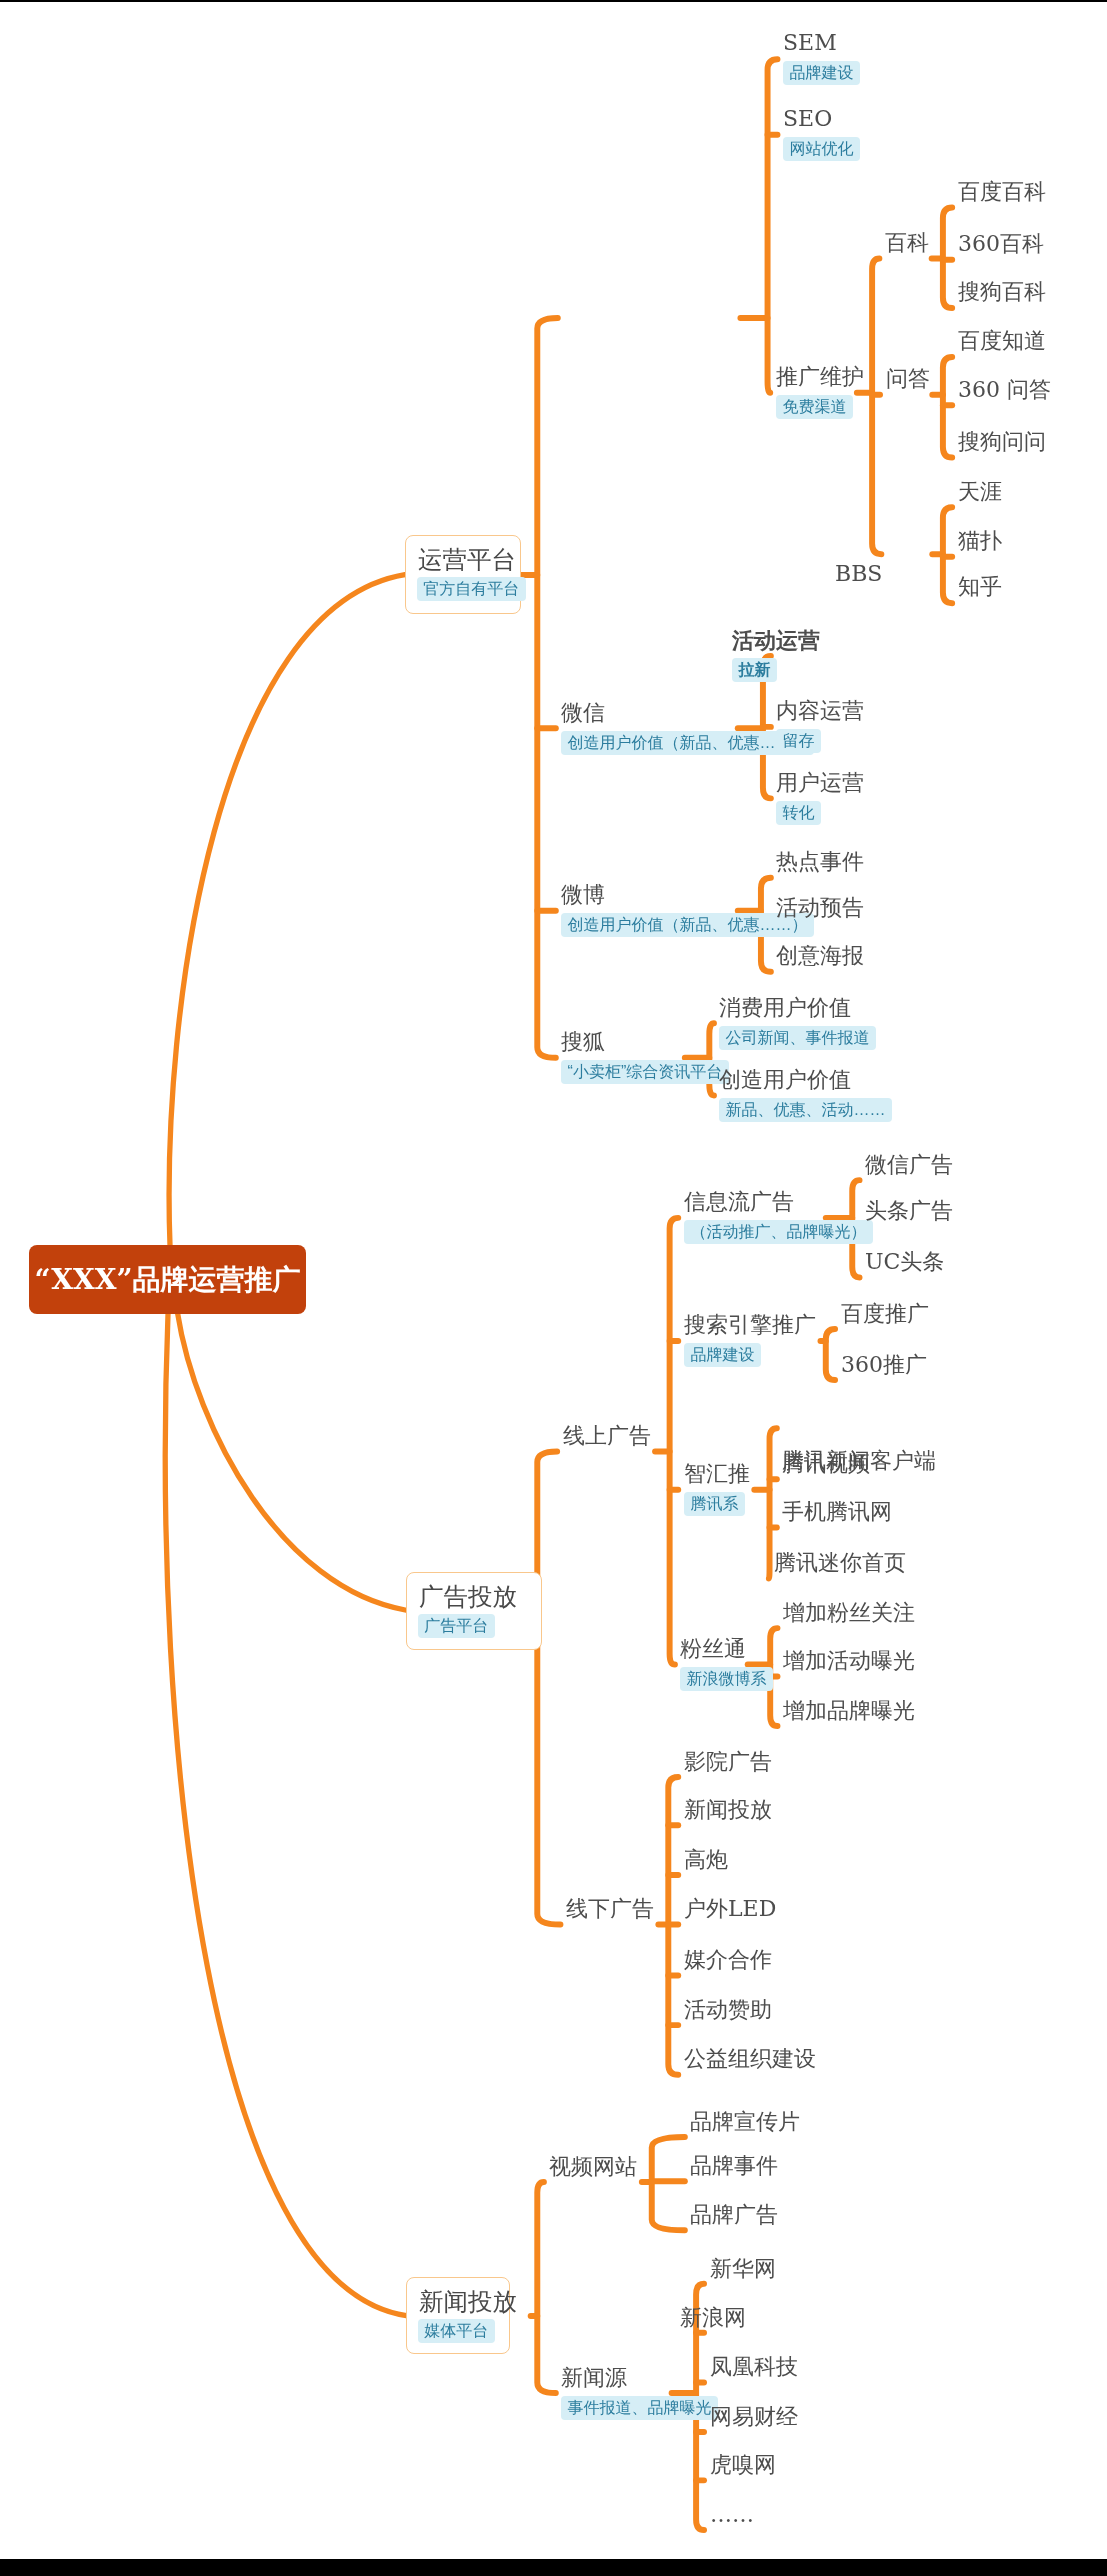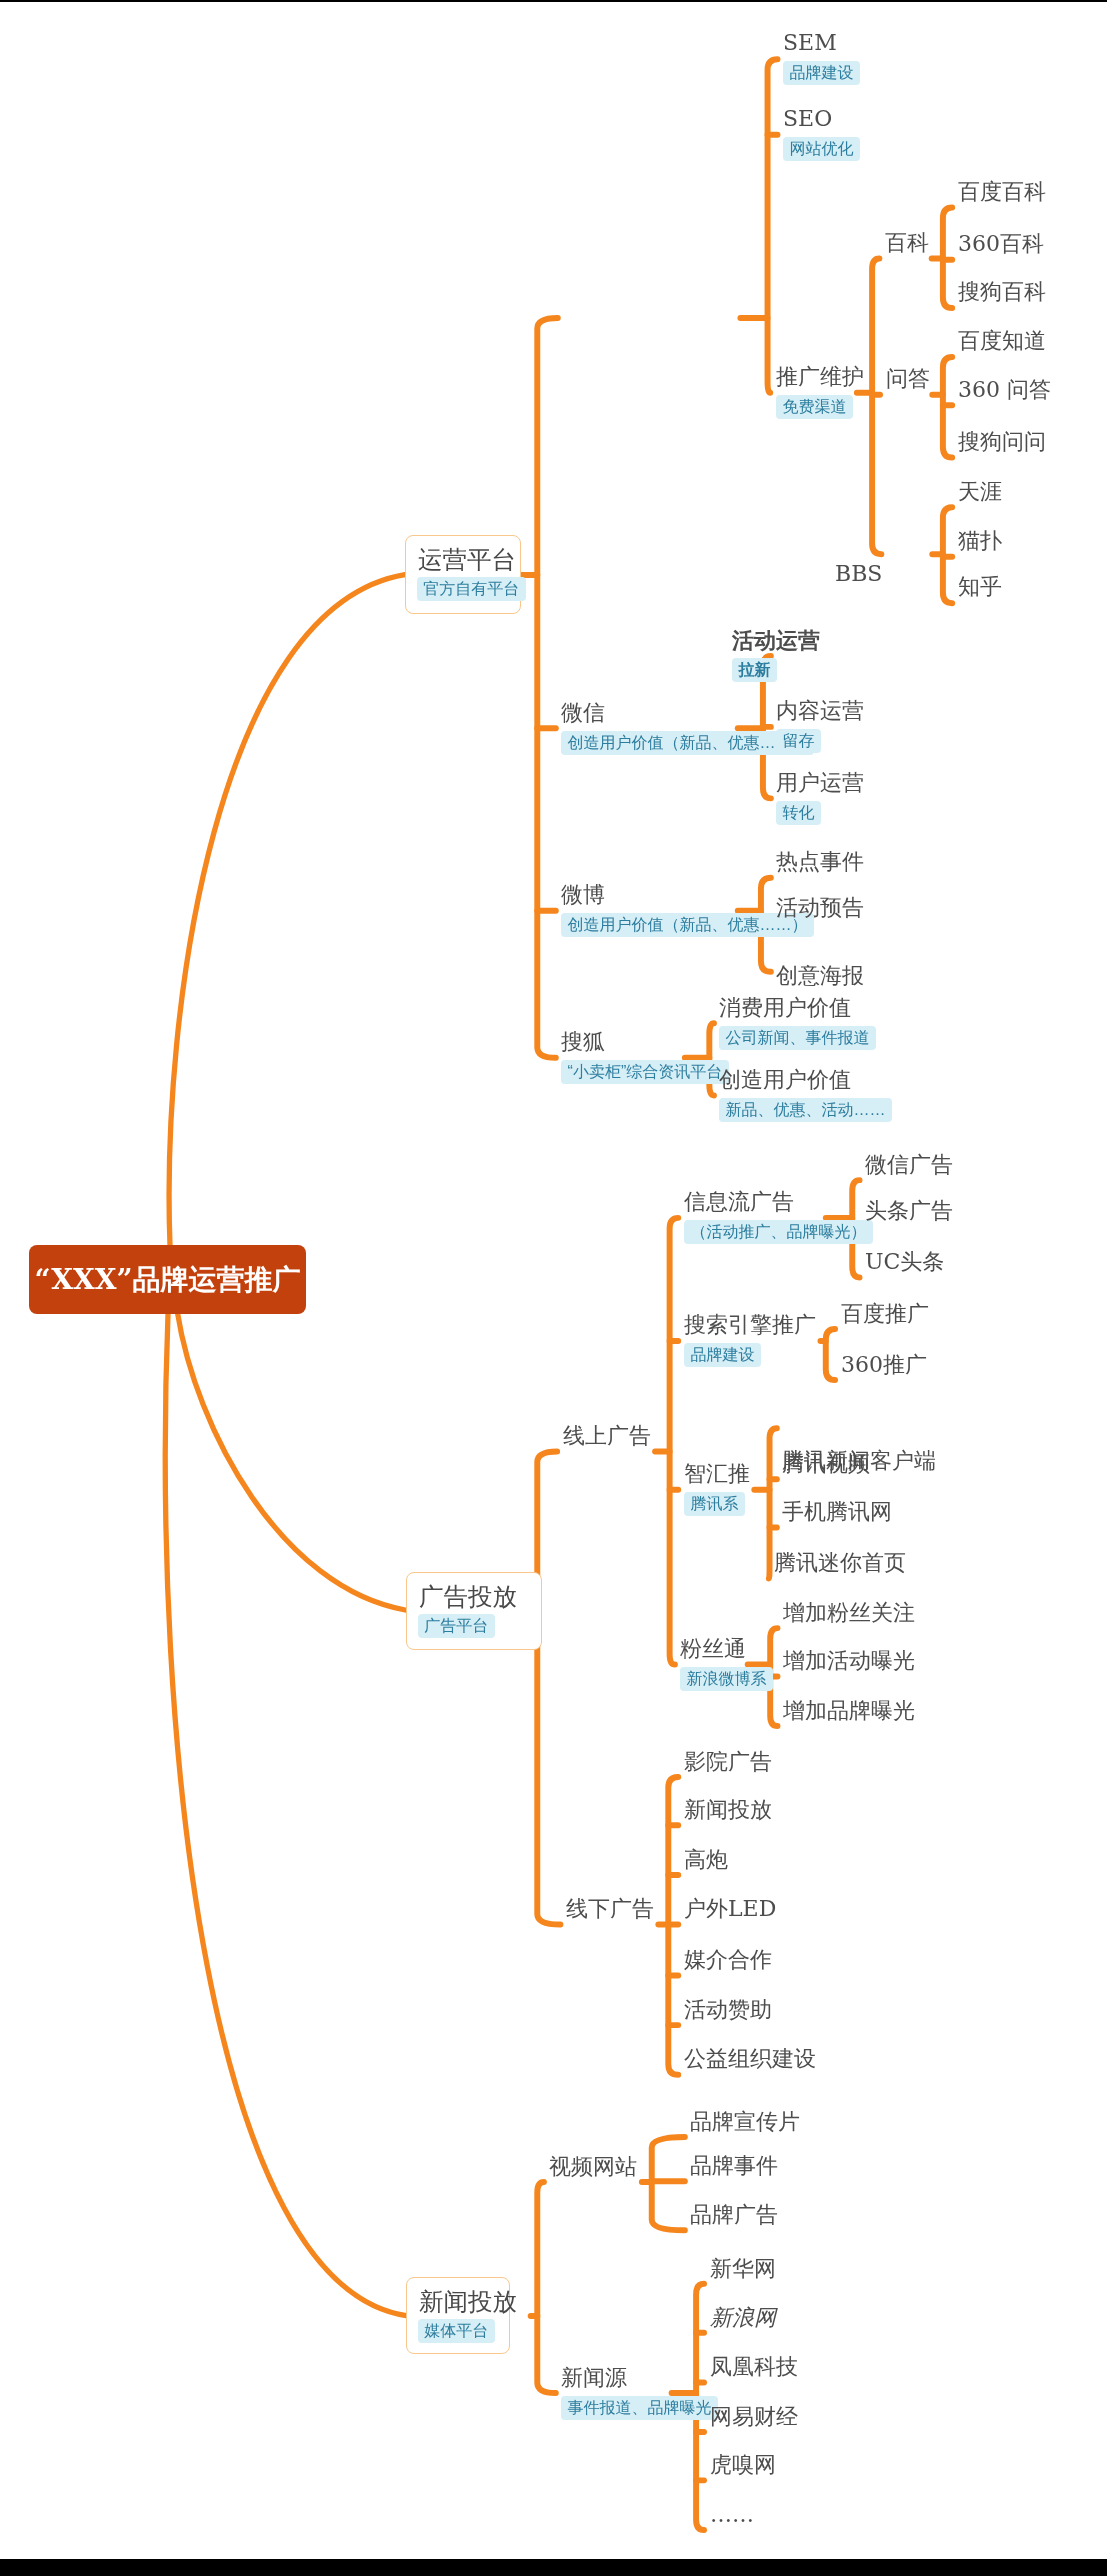--- a/index.html
+++ b/index.html
@@ -156,21 +156,21 @@
     <div class="node" style="left: 732px; top: 629px; font-weight: bold;"><span class="t">活动运营</span><span class="badge">拉新</span></div>
     <div class="node" style="left: 776px; top: 700px;"><span class="t">内容运营</span><span class="badge">留存</span></div>
     <div class="node" style="left: 776px; top: 772px;"><span class="t">用户运营</span><span class="badge">转化</span></div>
     <div class="node" style="left: 561px; top: 884px;"><span class="t">微博</span><span class="badge">创造用户价值（新品、优惠……）</span></div>
     <div class="node" style="left: 776px; top: 851px;">
       <span class="t">热点事件</span>
     </div>
     <div class="node" style="left: 776px; top: 897px;">
       <span class="t">活动预告</span>
     </div>
-    <div class="node" style="left: 776px; top: 945px; margin-top: 20px;">
+    <div class="node" style="left: 776px; top: 945px;">
       <span class="t">创意海报</span>
     </div>
     <div class="node" style="left: 561px; top: 1031px;"><span class="t">搜狐</span><span class="badge">“小卖柜”综合资讯平台</span></div>
     <div class="node" style="left: 719px; top: 997px;"><span class="t">消费用户价值</span><span class="badge">公司新闻、事件报道</span></div>
     <div class="node" style="left: 719px; top: 1069px;"><span class="t">创造用户价值</span><span class="badge">新品、优惠、活动……</span></div>
     <div class="node box" style="left: 406px; top: 1572px; width: 136px; min-height: 78px; box-sizing: border-box;"><span class="t">广告投放</span><span class="badge">广告平台</span></div>
     <div class="node" style="left: 563px; top: 1425px;">
       <span class="t">线上广告</span>
     </div>
     <div class="node" style="left: 684px; top: 1191px;"><span class="t">信息流广告</span><span class="badge">（活动推广、品牌曝光）</span></div>
@@ -247,21 +247,21 @@
     <div class="node" style="left: 690px; top: 2155px;">
       <span class="t">品牌事件</span>
     </div>
     <div class="node" style="left: 690px; top: 2204px;">
       <span class="t">品牌广告</span>
     </div>
     <div class="node" style="left: 561px; top: 2367px;"><span class="t">新闻源</span><span class="badge">事件报道、品牌曝光</span></div>
     <div class="node" style="left: 710px; top: 2258px;">
       <span class="t">新华网</span>
     </div>
-    <div class="node" style="left: 710px; top: 2307px; font-style: italic;">
+    <div class="node" style="left: 680px; top: 2307px;">
       <span class="t">新浪网</span>
     </div>
     <div class="node" style="left: 710px; top: 2356px;">
       <span class="t">凤凰科技</span>
     </div>
     <div class="node" style="left: 710px; top: 2406px;">
       <span class="t">网易财经</span>
     </div>
     <div class="node" style="left: 710px; top: 2454px;">
       <span class="t">虎嗅网</span>

